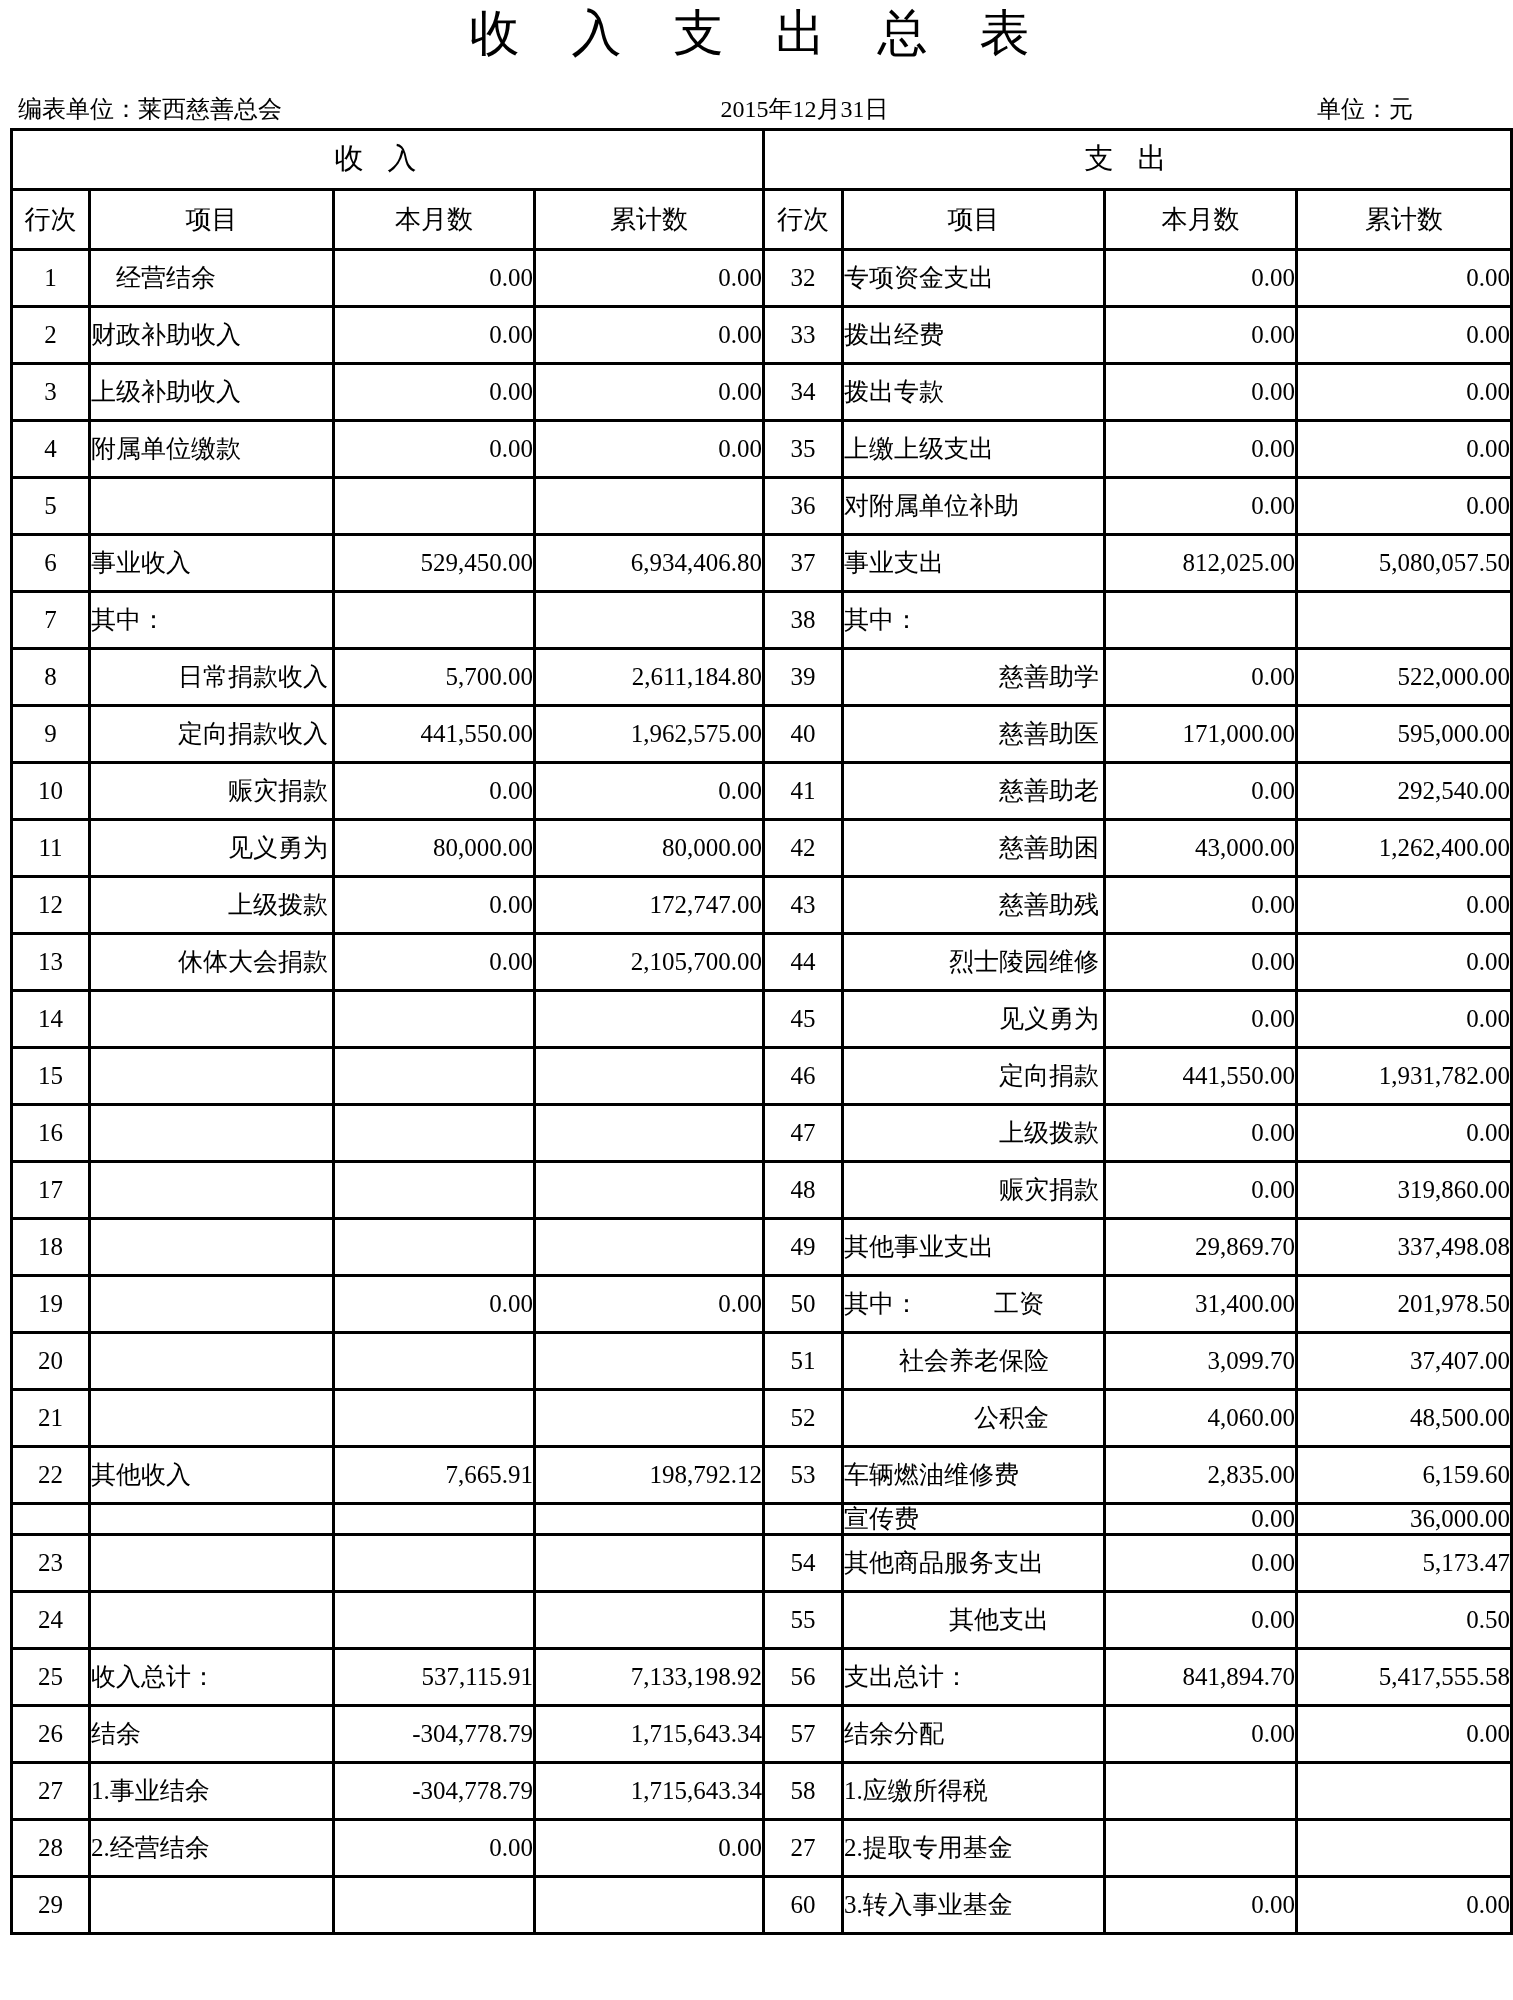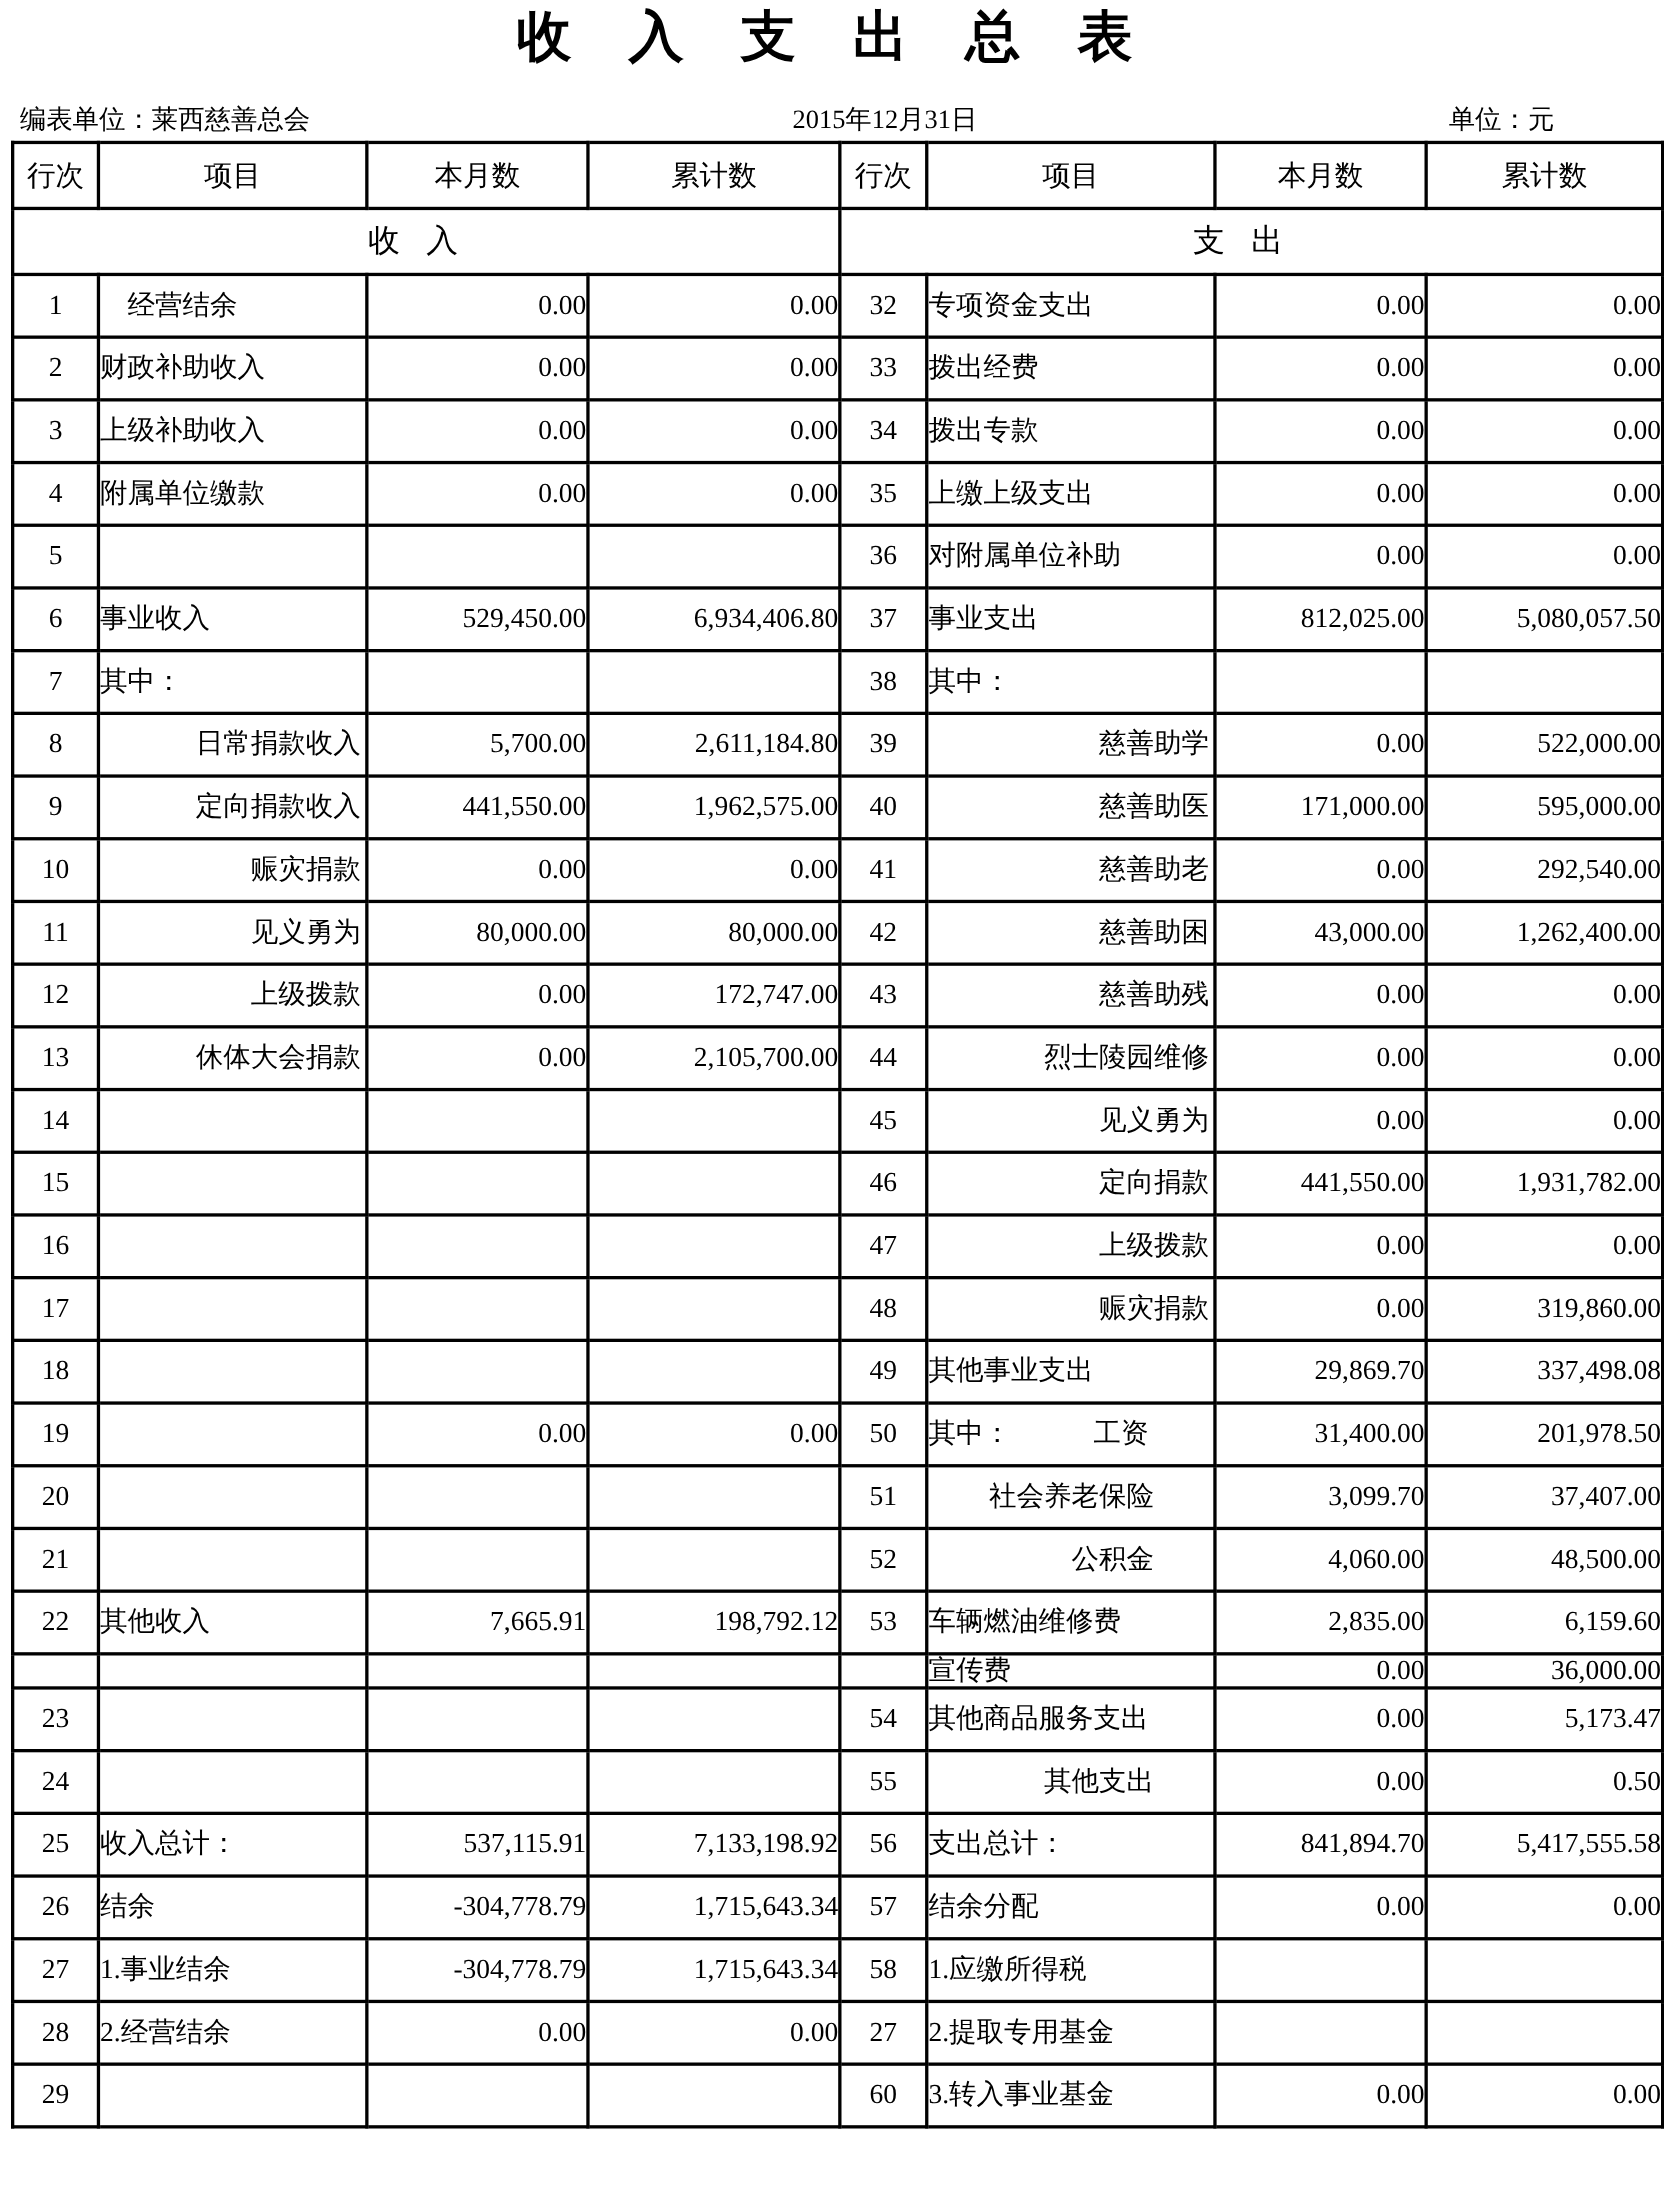--- a/index.html
+++ b/index.html
@@ -14,21 +14,21 @@
     width: 1513px;
     height: 2000px;
     background: #ffffff;
     overflow: hidden;
   }
   .page-title {
     margin: 0;
     padding-top: 6px;
     text-align: center;
     font-size: 50px;
-    font-weight: bold;
+    font-weight: normal;
     letter-spacing: 52px;
     padding-left: 38px; 
     line-height: 1.1;
     white-space: nowrap;
   }
   .meta {
     display: grid;
     grid-template-columns: 1fr auto 1fr;
     align-items: end;
     margin: 34px 12px 4px 18px;
@@ -91,33 +91,33 @@
         <col style="width:244px">
         <col style="width:201px">
         <col style="width:229px">
       <col style="width:79px">
         <col style="width:262px">
         <col style="width:192px">
         <col style="width:215px">
     </colgroup>
     <thead>
       <tr>
+        <th class="section" colspan="4">收入</th>
+        <th class="section" colspan="4">支出</th>
+      </tr>
+      <tr>
         <th class="colhead">行次</th>
         <th class="colhead">项目</th>
         <th class="colhead">本月数</th>
         <th class="colhead">累计数</th>
         <th class="colhead">行次</th>
         <th class="colhead">项目</th>
         <th class="colhead">本月数</th>
         <th class="colhead">累计数</th>
       </tr>
-      <tr>
-        <th class="section" colspan="4">收入</th>
-        <th class="section" colspan="4">支出</th>
-      </tr>
     </thead>
     <tbody>
         <tr>
           <td class="no">1</td>
           <td class="item">　经营结余</td>
           <td class="num">0.00</td>
           <td class="num">0.00</td>
           <td class="no">32</td>
           <td class="item">专项资金支出</td>
           <td class="num">0.00</td>

